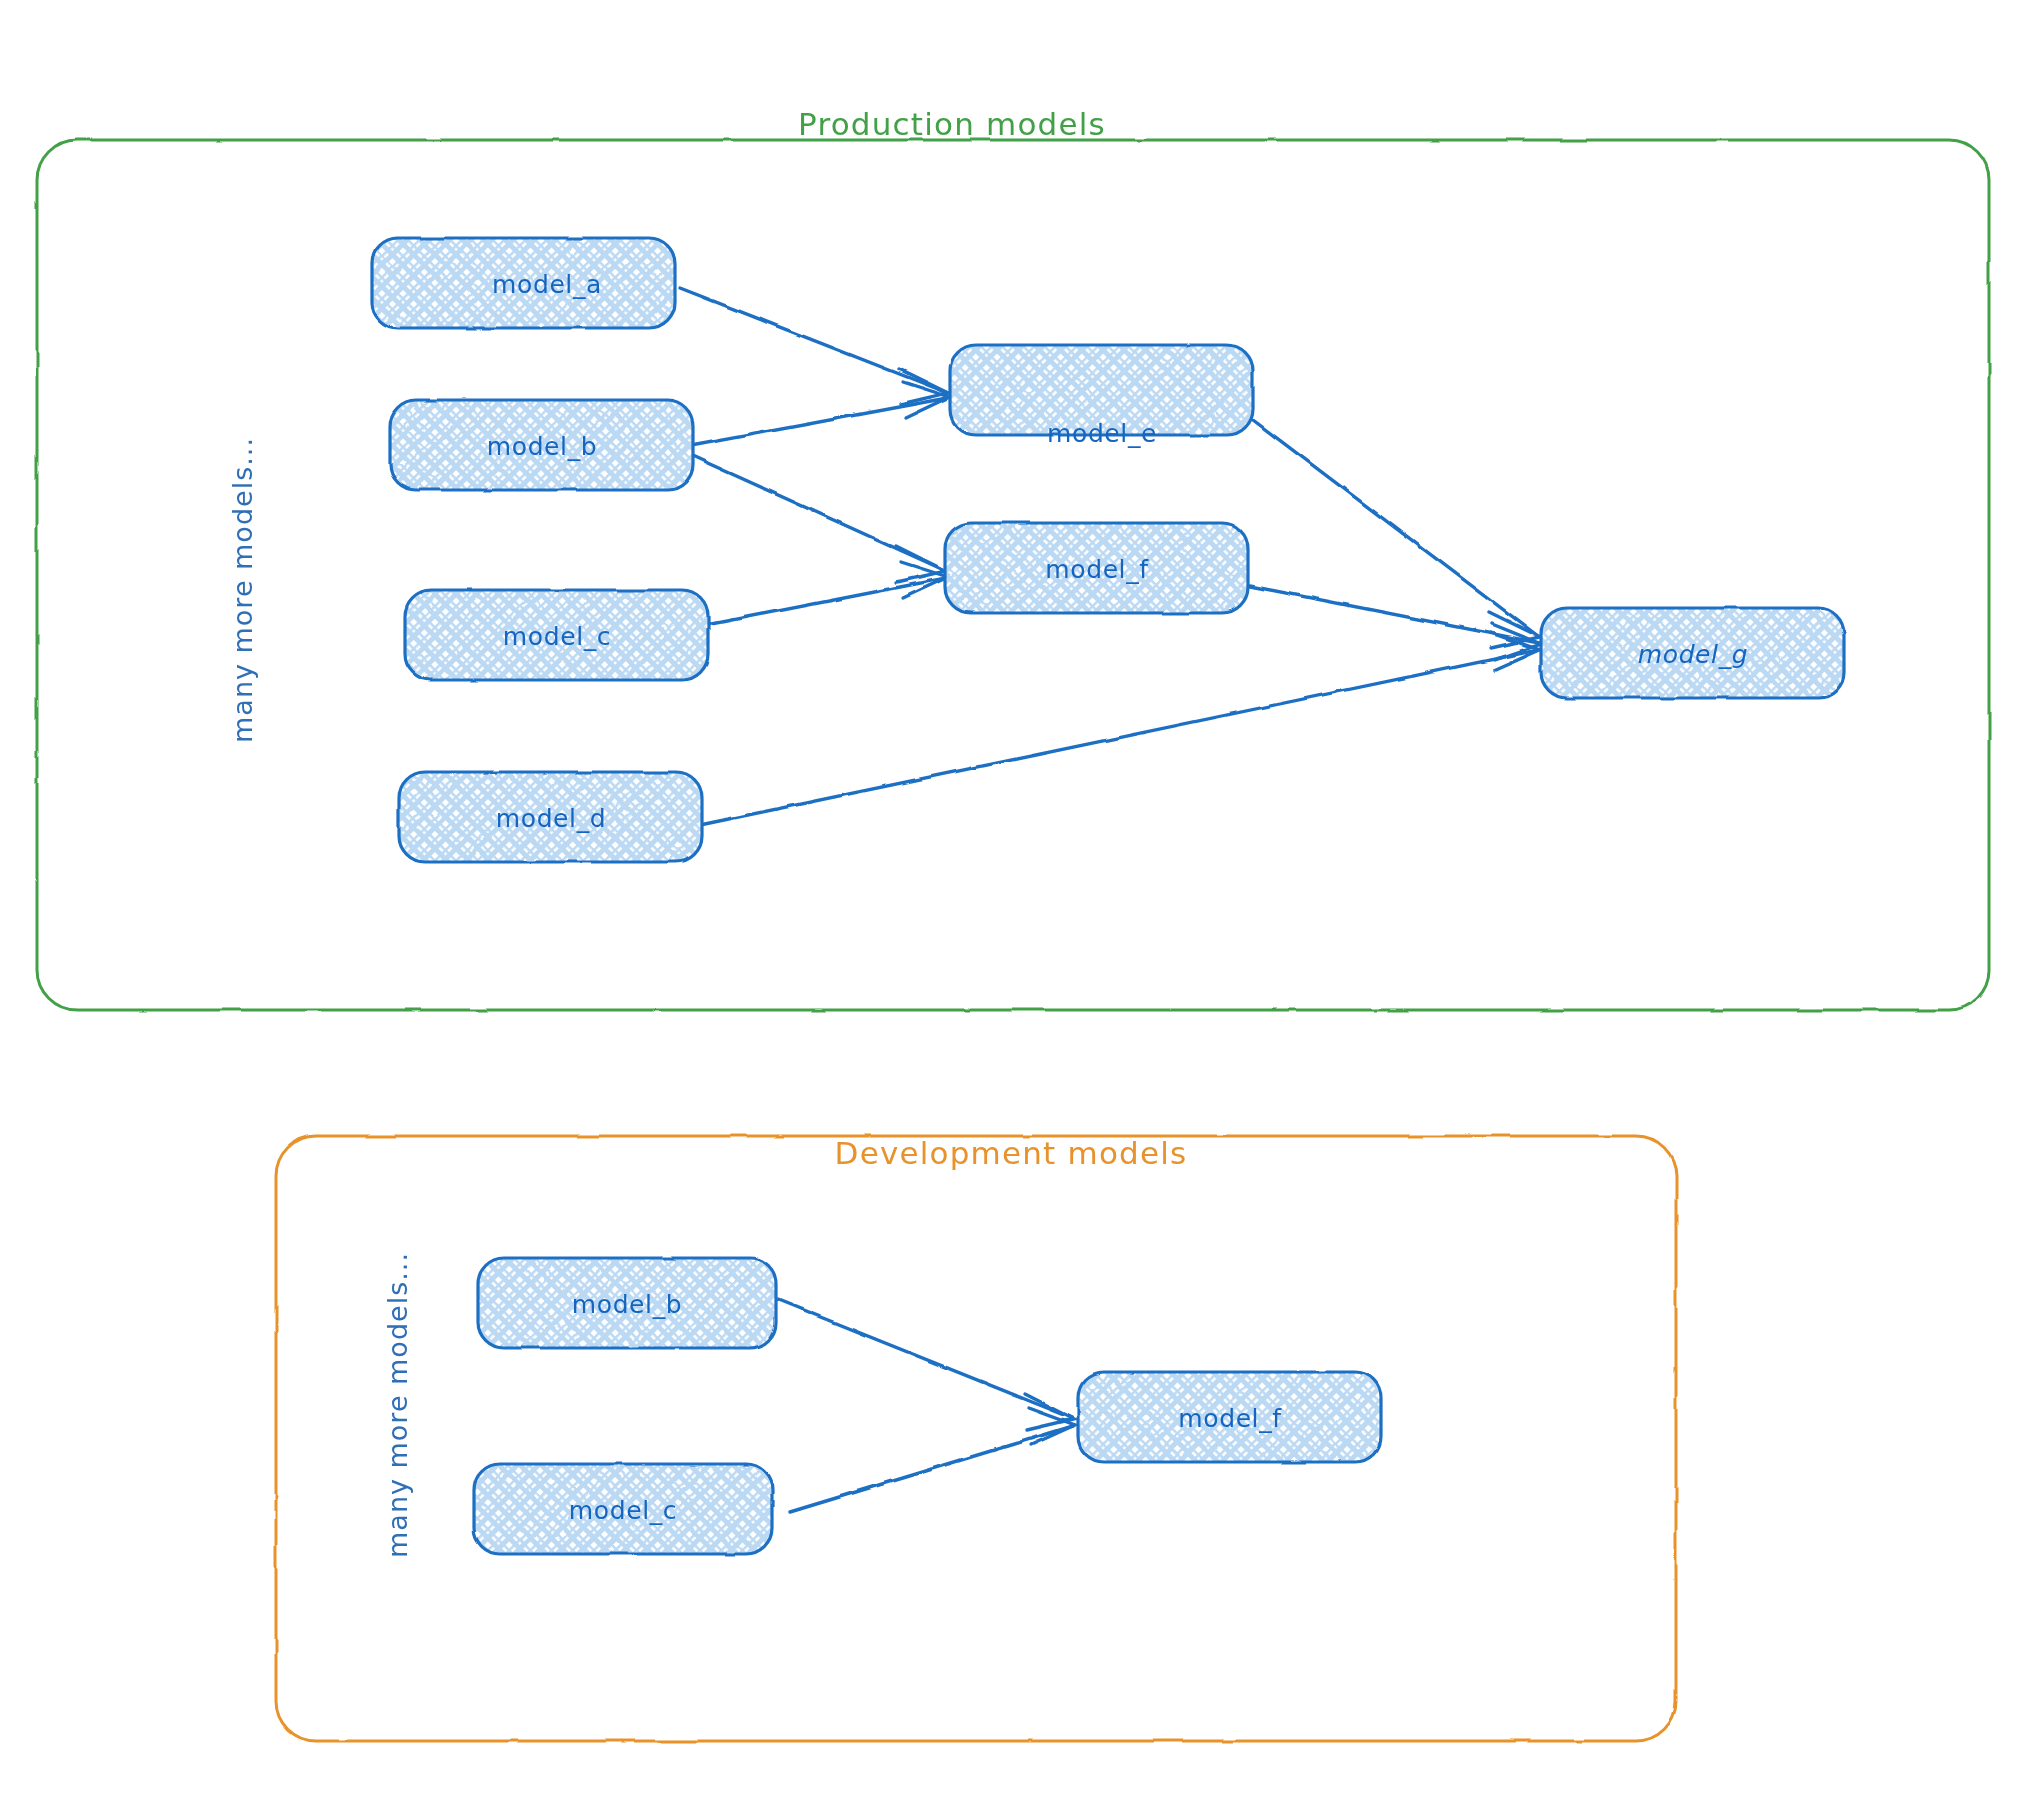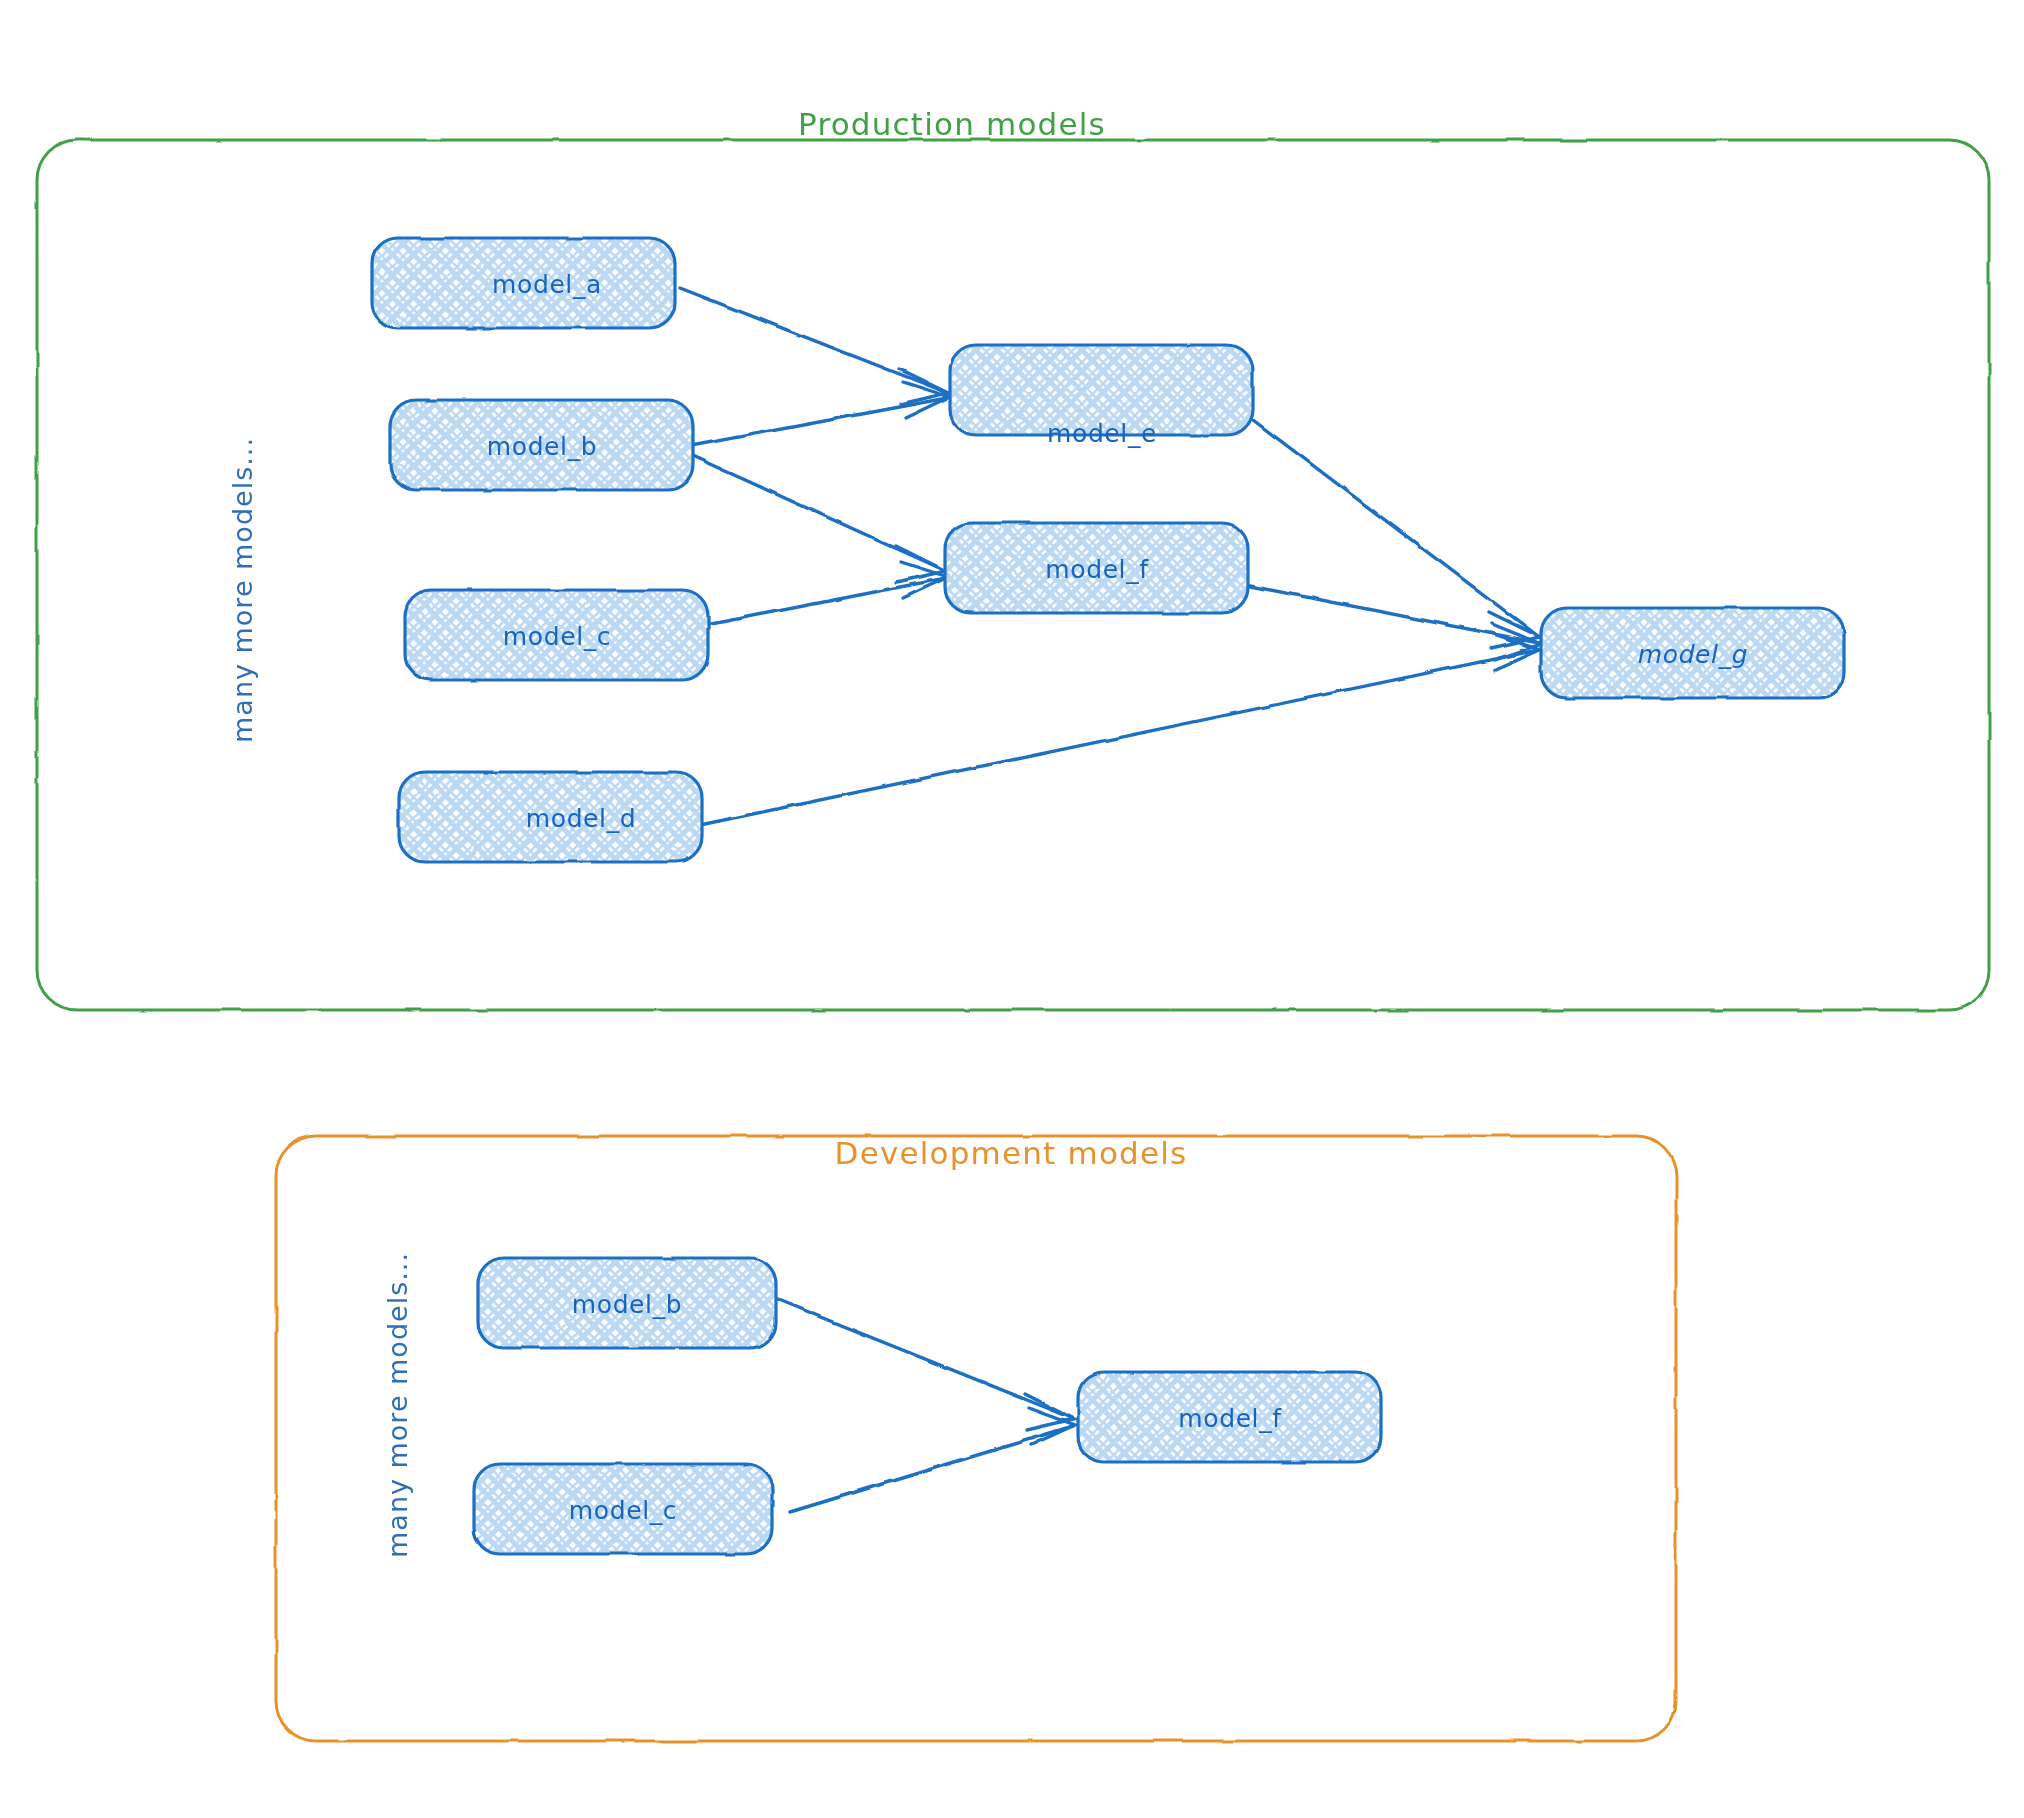--- a/index.html
+++ b/index.html
@@ -180,21 +180,21 @@
 <div class="side-label" style="left:242px; top:590px;">many more models...</div>
 
 <div class="side-label" style="left:397px; top:1405px;">many more models...</div>
 
 <div class="node-label" style="left:547px; top:284px;">model_a</div>
 
 <div class="node-label" style="left:542px; top:446px;">model_b</div>
 
 <div class="node-label" style="left:557px; top:636px;">model_c</div>
 
-<div class="node-label" style="left:551px; top:818px;margin-left:30px;">model_d</div>
+<div class="node-label" style="left:551px; top:818px;">model_d</div>
 
 <div class="node-label" style="left:1102px; top:391px;margin-top:42px;">model_e</div>
 
 <div class="node-label" style="left:1097px; top:569px;">model_f</div>
 
 <div class="node-label" style="left:1693px; top:654px;font-style:italic;">model_g</div>
 
 <div class="node-label" style="left:627px; top:1304px;">model_b</div>
 
 <div class="node-label" style="left:623px; top:1510px;">model_c</div>

